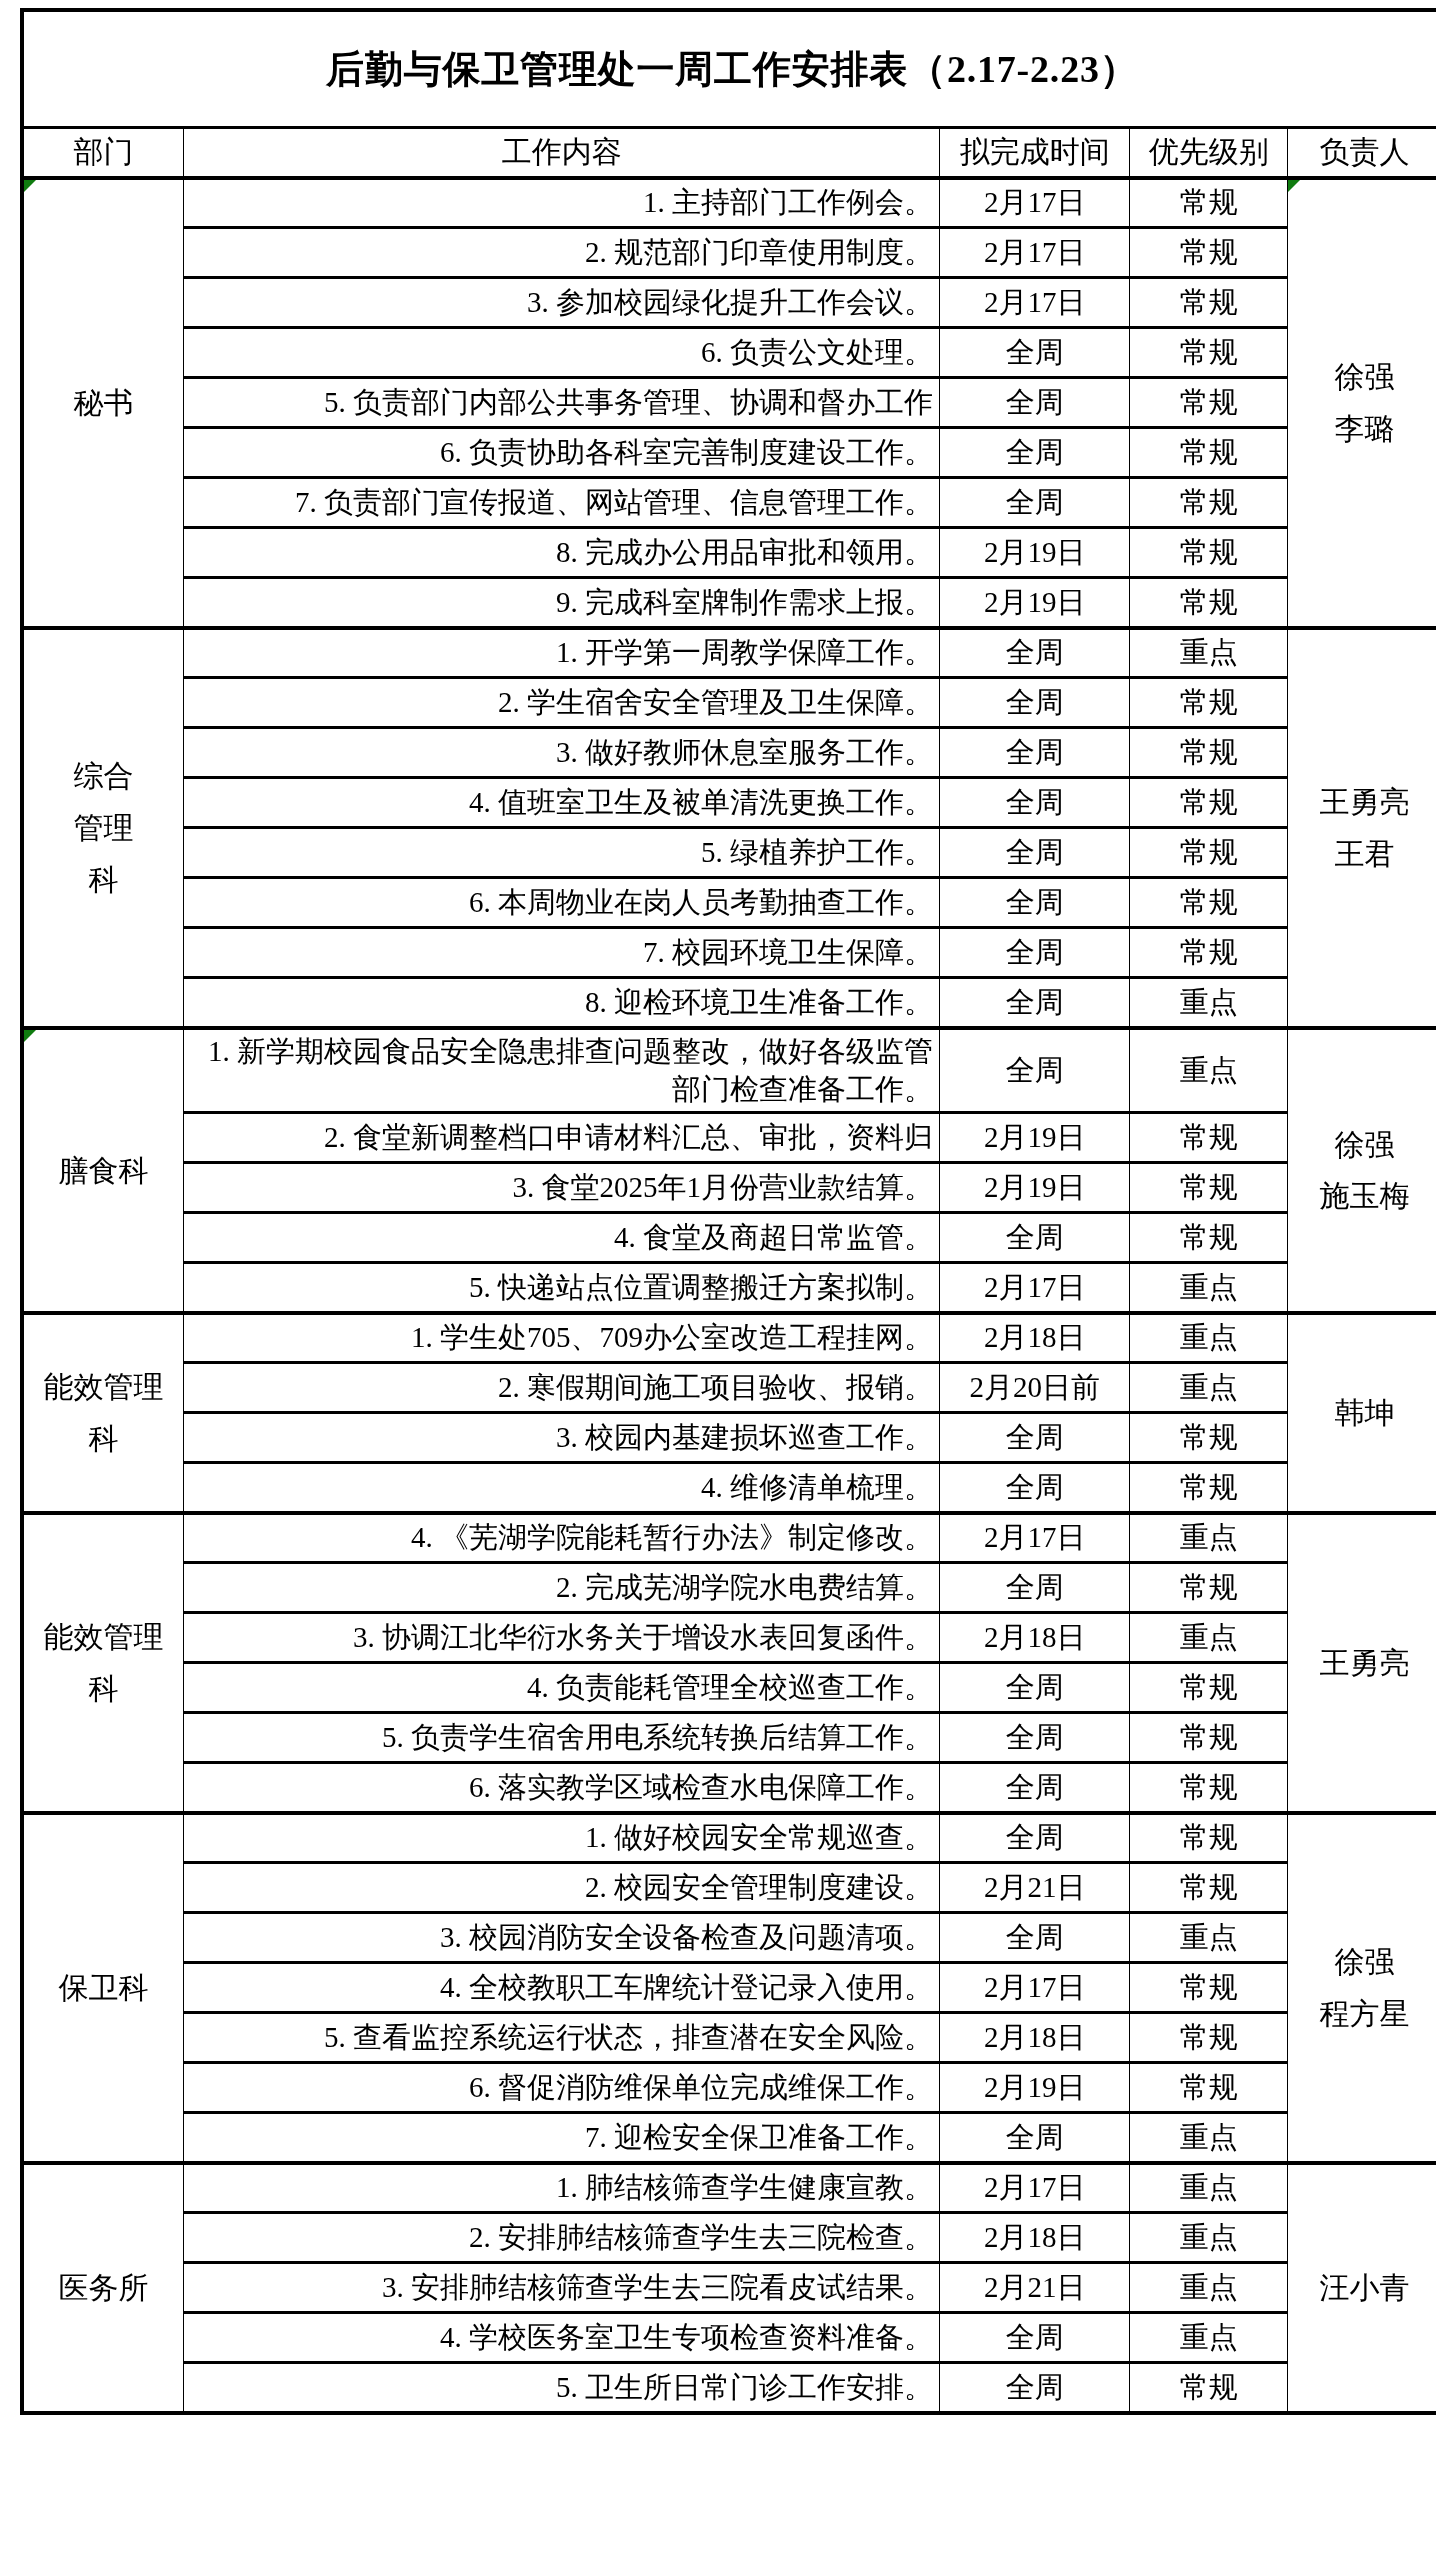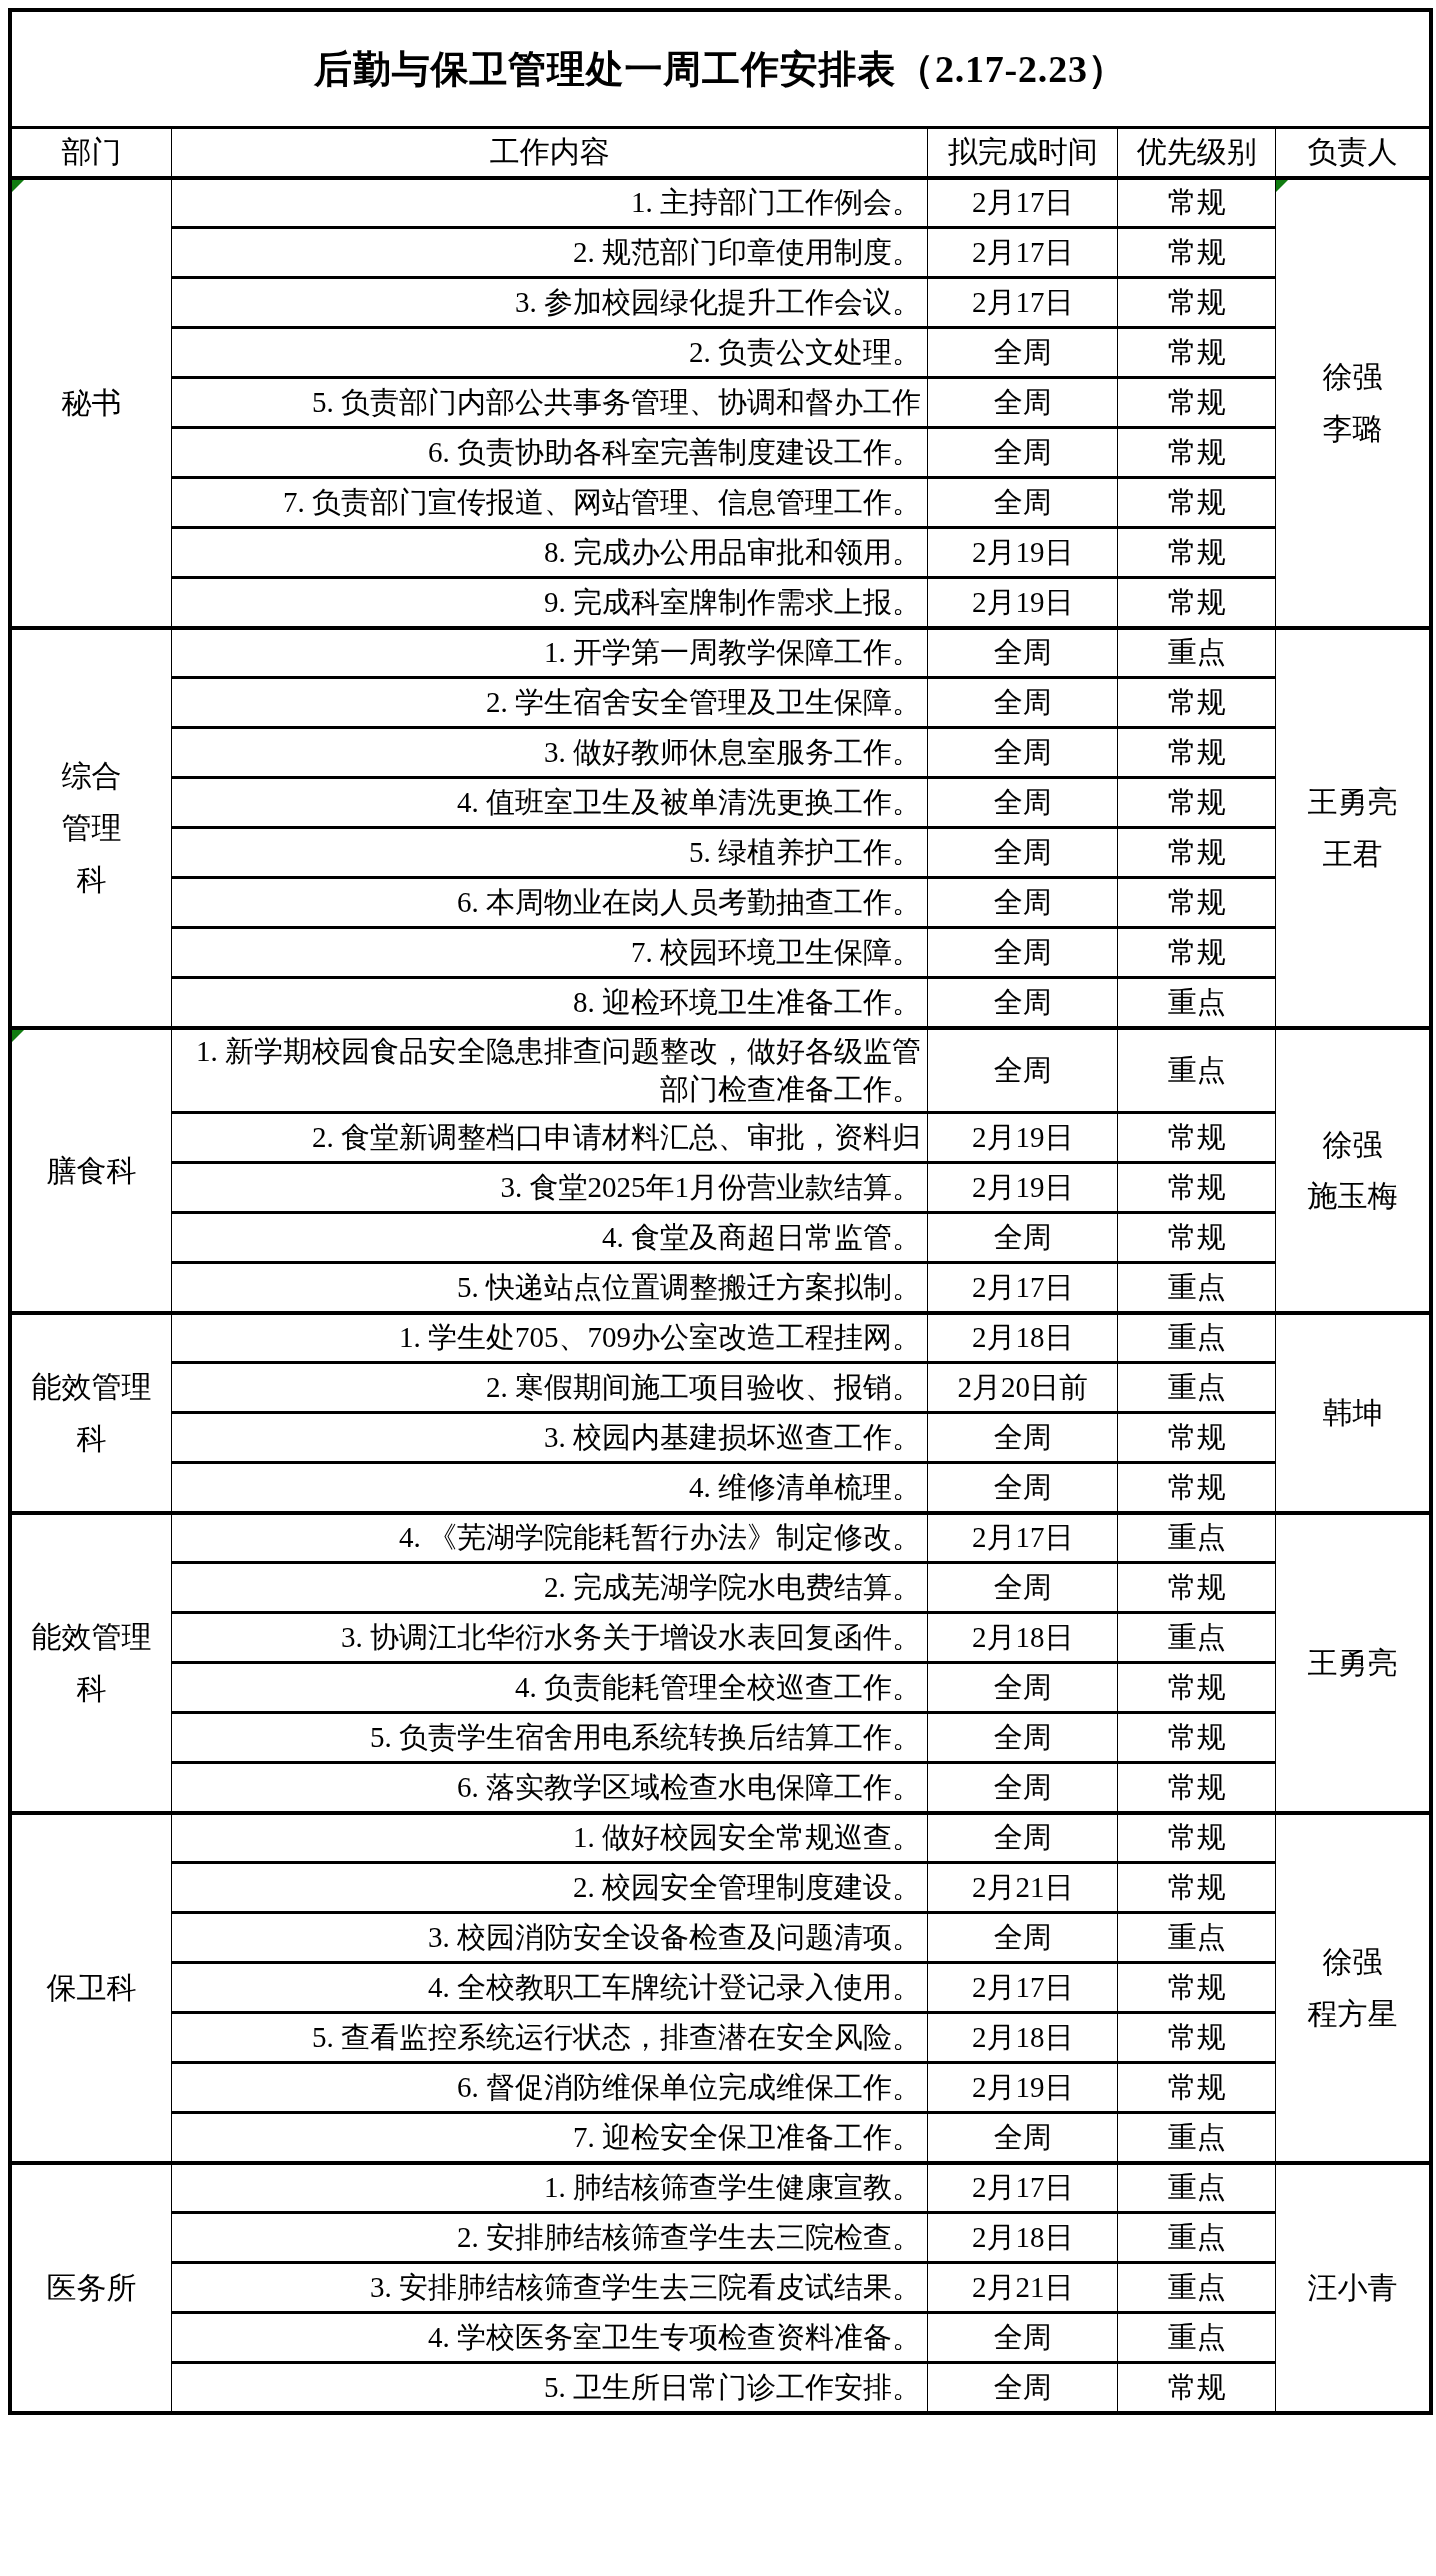--- a/index.html
+++ b/index.html
@@ -9,20 +9,21 @@
     color: #000000;
     font-family: "Liberation Serif", "DejaVu Serif", serif;
   }
   body {
     width: 1436px;
     height: 2576px;
     overflow: hidden;
   }
   .page {
     padding: 7.8px 0 0 7.8px;
+    margin-left: 12px;
   }
   table.schedule {
     border-collapse: collapse;
     table-layout: fixed;
     width: 1420px;
     background: #ffffff;
     border: 4.7px solid #000000;
   }
   td {
     border: 1.6px solid #000000;
@@ -125,21 +126,21 @@
       <td class="content-cell">2. 规范部门印章使用制度。</td>
       <td class="deadline-cell">2月17日</td>
       <td class="priority-cell">常规</td>
     </tr>
     <tr class="task-row">
       <td class="content-cell">3. 参加校园绿化提升工作会议。</td>
       <td class="deadline-cell">2月17日</td>
       <td class="priority-cell">常规</td>
     </tr>
     <tr class="task-row">
-      <td class="content-cell">2. 负责公文处理。</td>
+      <td class="content-cell">6. 负责公文处理。</td>
       <td class="deadline-cell">全周</td>
       <td class="priority-cell">常规</td>
     </tr>
     <tr class="task-row">
       <td class="content-cell">5. 负责部门内部公共事务管理、协调和督办工作</td>
       <td class="deadline-cell">全周</td>
       <td class="priority-cell">常规</td>
     </tr>
     <tr class="task-row">
       <td class="content-cell">6. 负责协助各科室完善制度建设工作。</td>

